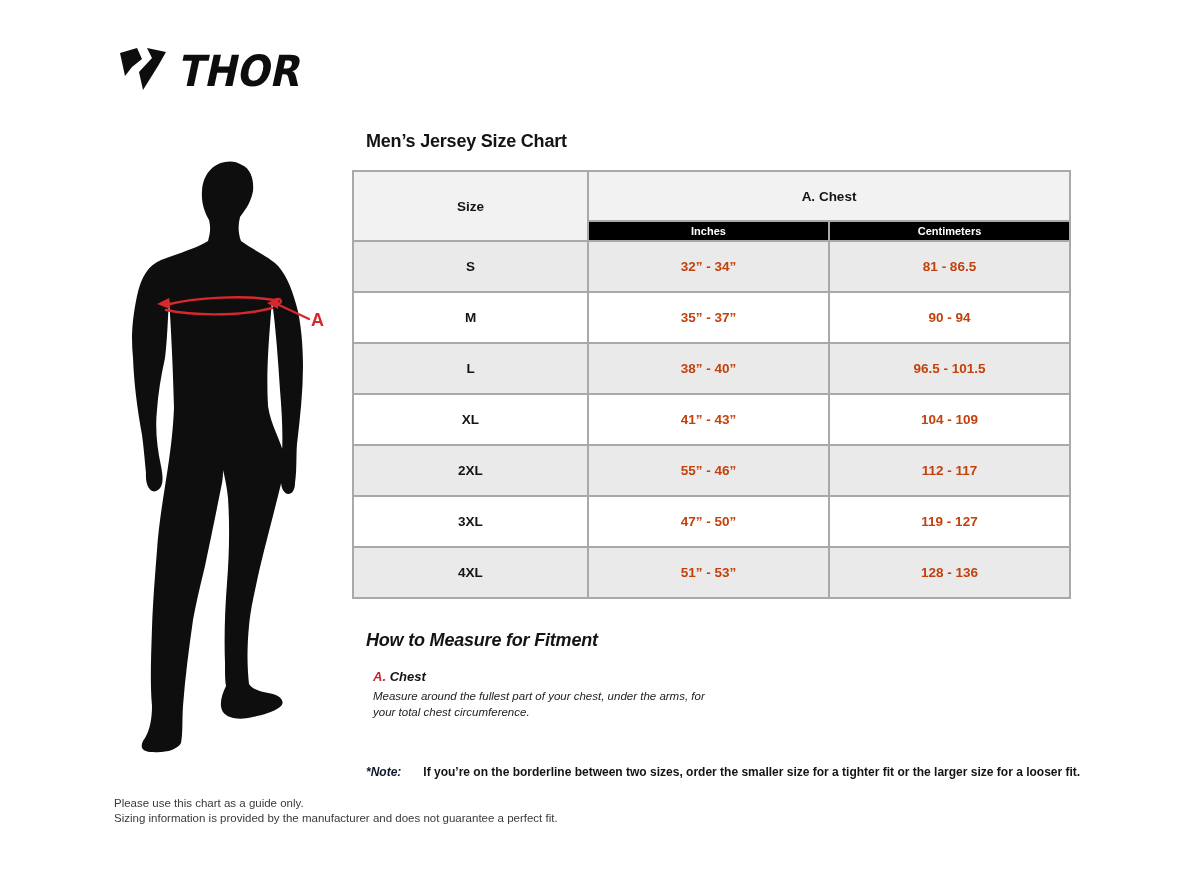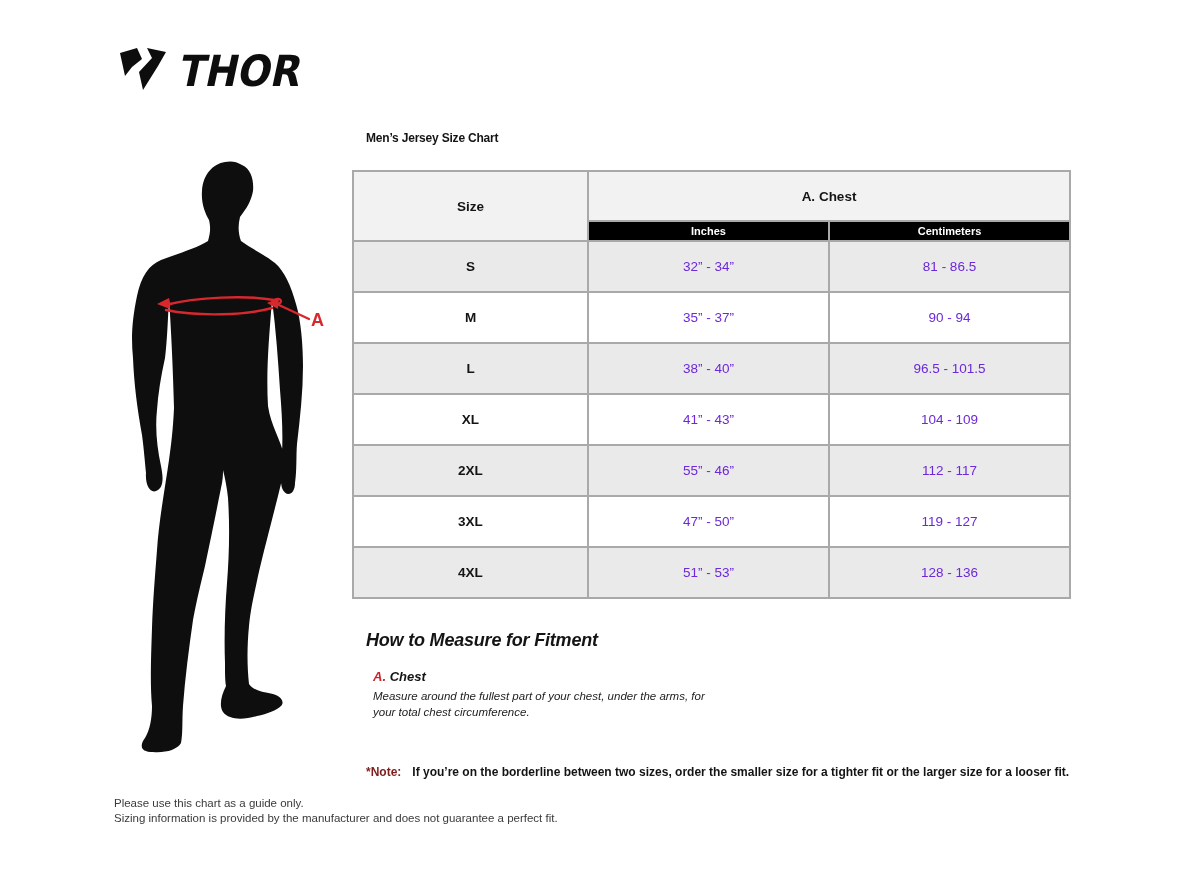--- a/index.html
+++ b/index.html
@@ -5,40 +5,40 @@
   * { box-sizing: border-box; }
   html,body { margin:0; padding:0; background:#ffffff; }
   body { width:1200px; height:870px; position:relative; font-family:"Liberation Sans", sans-serif; overflow:hidden; }
 
   .page { position:absolute; left:0; top:0; width:1200px; height:870px; background:#ffffff; }
 
   .logo { position:absolute; left:119px; top:46px; width:186px; height:48px; }
 
   .figure-wrap { position:absolute; left:125px; top:158px; width:210px; height:600px; }
 
-  .title { position:absolute; left:366px; top:131px; font-size:12px; font-weight:bold; color:#141414; letter-spacing:-0.2px; }
+  .title { position:absolute; left:366px; top:131px; font-size:18px; font-weight:bold; color:#141414; letter-spacing:-0.2px; }
 
   .sizetable { position:absolute; left:352px; top:170px; width:717px; border-collapse:collapse; table-layout:fixed; }
   .sizetable th, .sizetable td { border:2px solid #a9a9a9; text-align:center; vertical-align:middle; padding:0; }
   .sizetable .group-row th { height:50px; background:#f2f2f2; font-size:13.5px; font-weight:bold; color:#141414; }
   .sizetable .bar-row th { height:20px; background:#000000; color:#ffffff; font-size:11px; font-weight:bold; }
-  .sizetable tbody td { height:51px; font-size:13.5px; color:#6d28d9; font-weight:normal; }
+  .sizetable tbody td { height:51px; font-size:13.5px; color:#c2410c; font-weight:bold; }
   .sizetable tbody td.size-cell { font-weight:bold; color:#141414; }
   .sizetable tbody tr:nth-child(odd)  { background:#eaeaea; }
   .sizetable tbody tr:nth-child(even) { background:#ffffff; }
 
   .measure { position:absolute; left:366px; top:630px; width:400px;font-style:italic; }
   .measure-heading { margin:0; font-size:18px; font-weight:bold; color:#141414; letter-spacing:-0.2px; }
   .measure-item { margin-top:18px; margin-left:7px; }
   .mi-title { font-size:13px; font-weight:bold; color:#141414; }
   .mi-key { color:#c9252d; }
   .mi-desc { margin-top:5px; font-size:11.5px; color:#222222; line-height:1.38; max-width:356px; }
 
   .note { position:absolute; left:366px; top:765px; font-size:12px; font-weight:bold; color:#141414; white-space:nowrap; }
-  .note-prefix { color:#7f1d1d; margin-right:11px; }
+  .note-prefix { color:#0f172a; margin-right:22px;font-style:italic; }
 
   .footer { position:absolute; left:114px; top:796px; font-size:11.5px; color:#3a3a3a; line-height:1.34; }
 </style>
 </head>
 <body>
 
 <div class="page">
 
   <svg class="logo" viewBox="0 0 186 46" xmlns="http://www.w3.org/2000/svg">
     <g fill="#0d0d0d">

